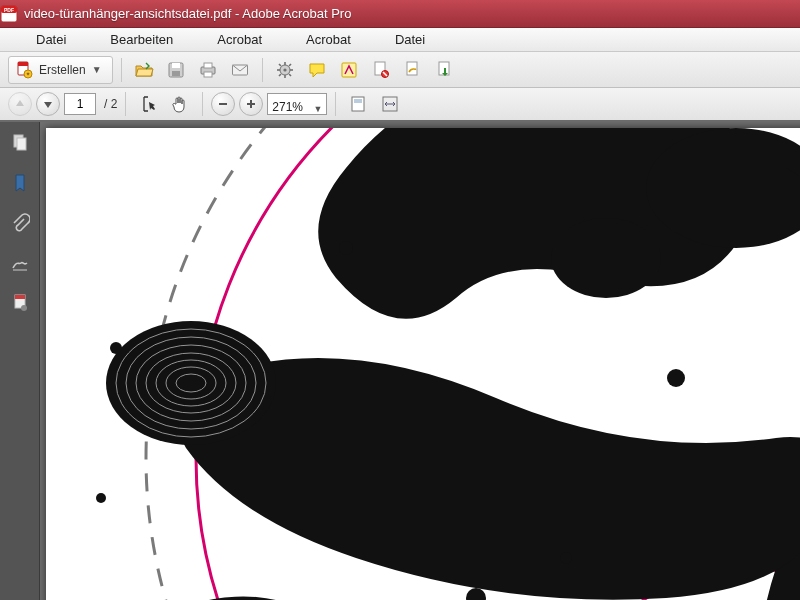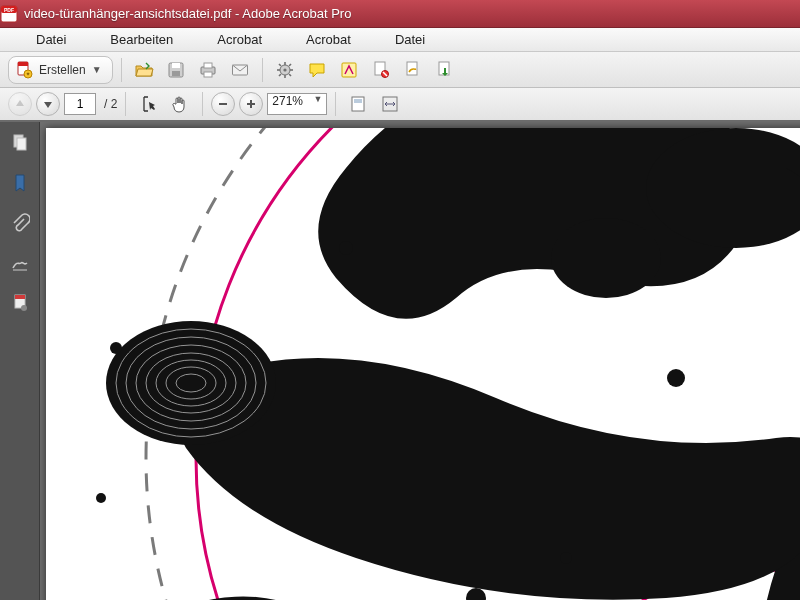--- a/index.html
+++ b/index.html
@@ -26,32 +26,32 @@
   .toolbar1 { height: 36px; }
   .toolbar2 { height: 34px; border-bottom: 2px solid #6b6b6b; }
   .tb-btn {
     width: 28px; height: 28px; border: 1px solid transparent; border-radius: 3px;
     display: flex; align-items: center; justify-content: center; cursor: default;
     background: transparent;
   }
   .tb-sep { width: 1px; height: 24px; background: #c7c7c7; margin: 0 4px; }
   .create-btn {
     height: 28px; padding: 0 10px 0 6px; display: flex; align-items: center; gap: 6px;
-    border: 1px solid #c3c3c3; border-radius: 8px;
+    border: 1px solid #c3c3c3; border-radius: 3px;
     background: linear-gradient(#ffffff,#ececec); font-size: 12px; color: #333;
   }
   .create-btn .chev { font-size: 10px; color: #555; }
   .page-input {
     width: 32px; height: 22px; text-align: center; font-size: 12px;
     border: 1px solid #9a9a9a; background: #fff;
   }
   .page-total { font-size: 12px; color: #333; margin-left: 4px; }
   .zoom-box {
     width: 60px; height: 22px; border: 1px solid #9a9a9a; background: #fff;
-    display: flex; align-items: flex-start; padding: 0 4px; font-size: 12px; color: #222;
+    display: flex; align-items: flex-end; padding: 0 4px; font-size: 12px; color: #222;
   }
   .zoom-box .chev { margin-left: auto; font-size: 9px; color: #555; }
   .content { flex: 1; display: flex; min-height: 0; }
   .sidepanel {
     width: 40px; background: #545454; display: flex; flex-direction: column;
     align-items: center; padding-top: 8px; gap: 14px; border-right: 1px solid #3a3a3a;
   }
   .side-btn { width: 26px; height: 26px; display: flex; align-items: center; justify-content: center; cursor: default; }
   .doc-area { flex: 1; background: #6f6f6f; position: relative; overflow: hidden; }
   .page {

